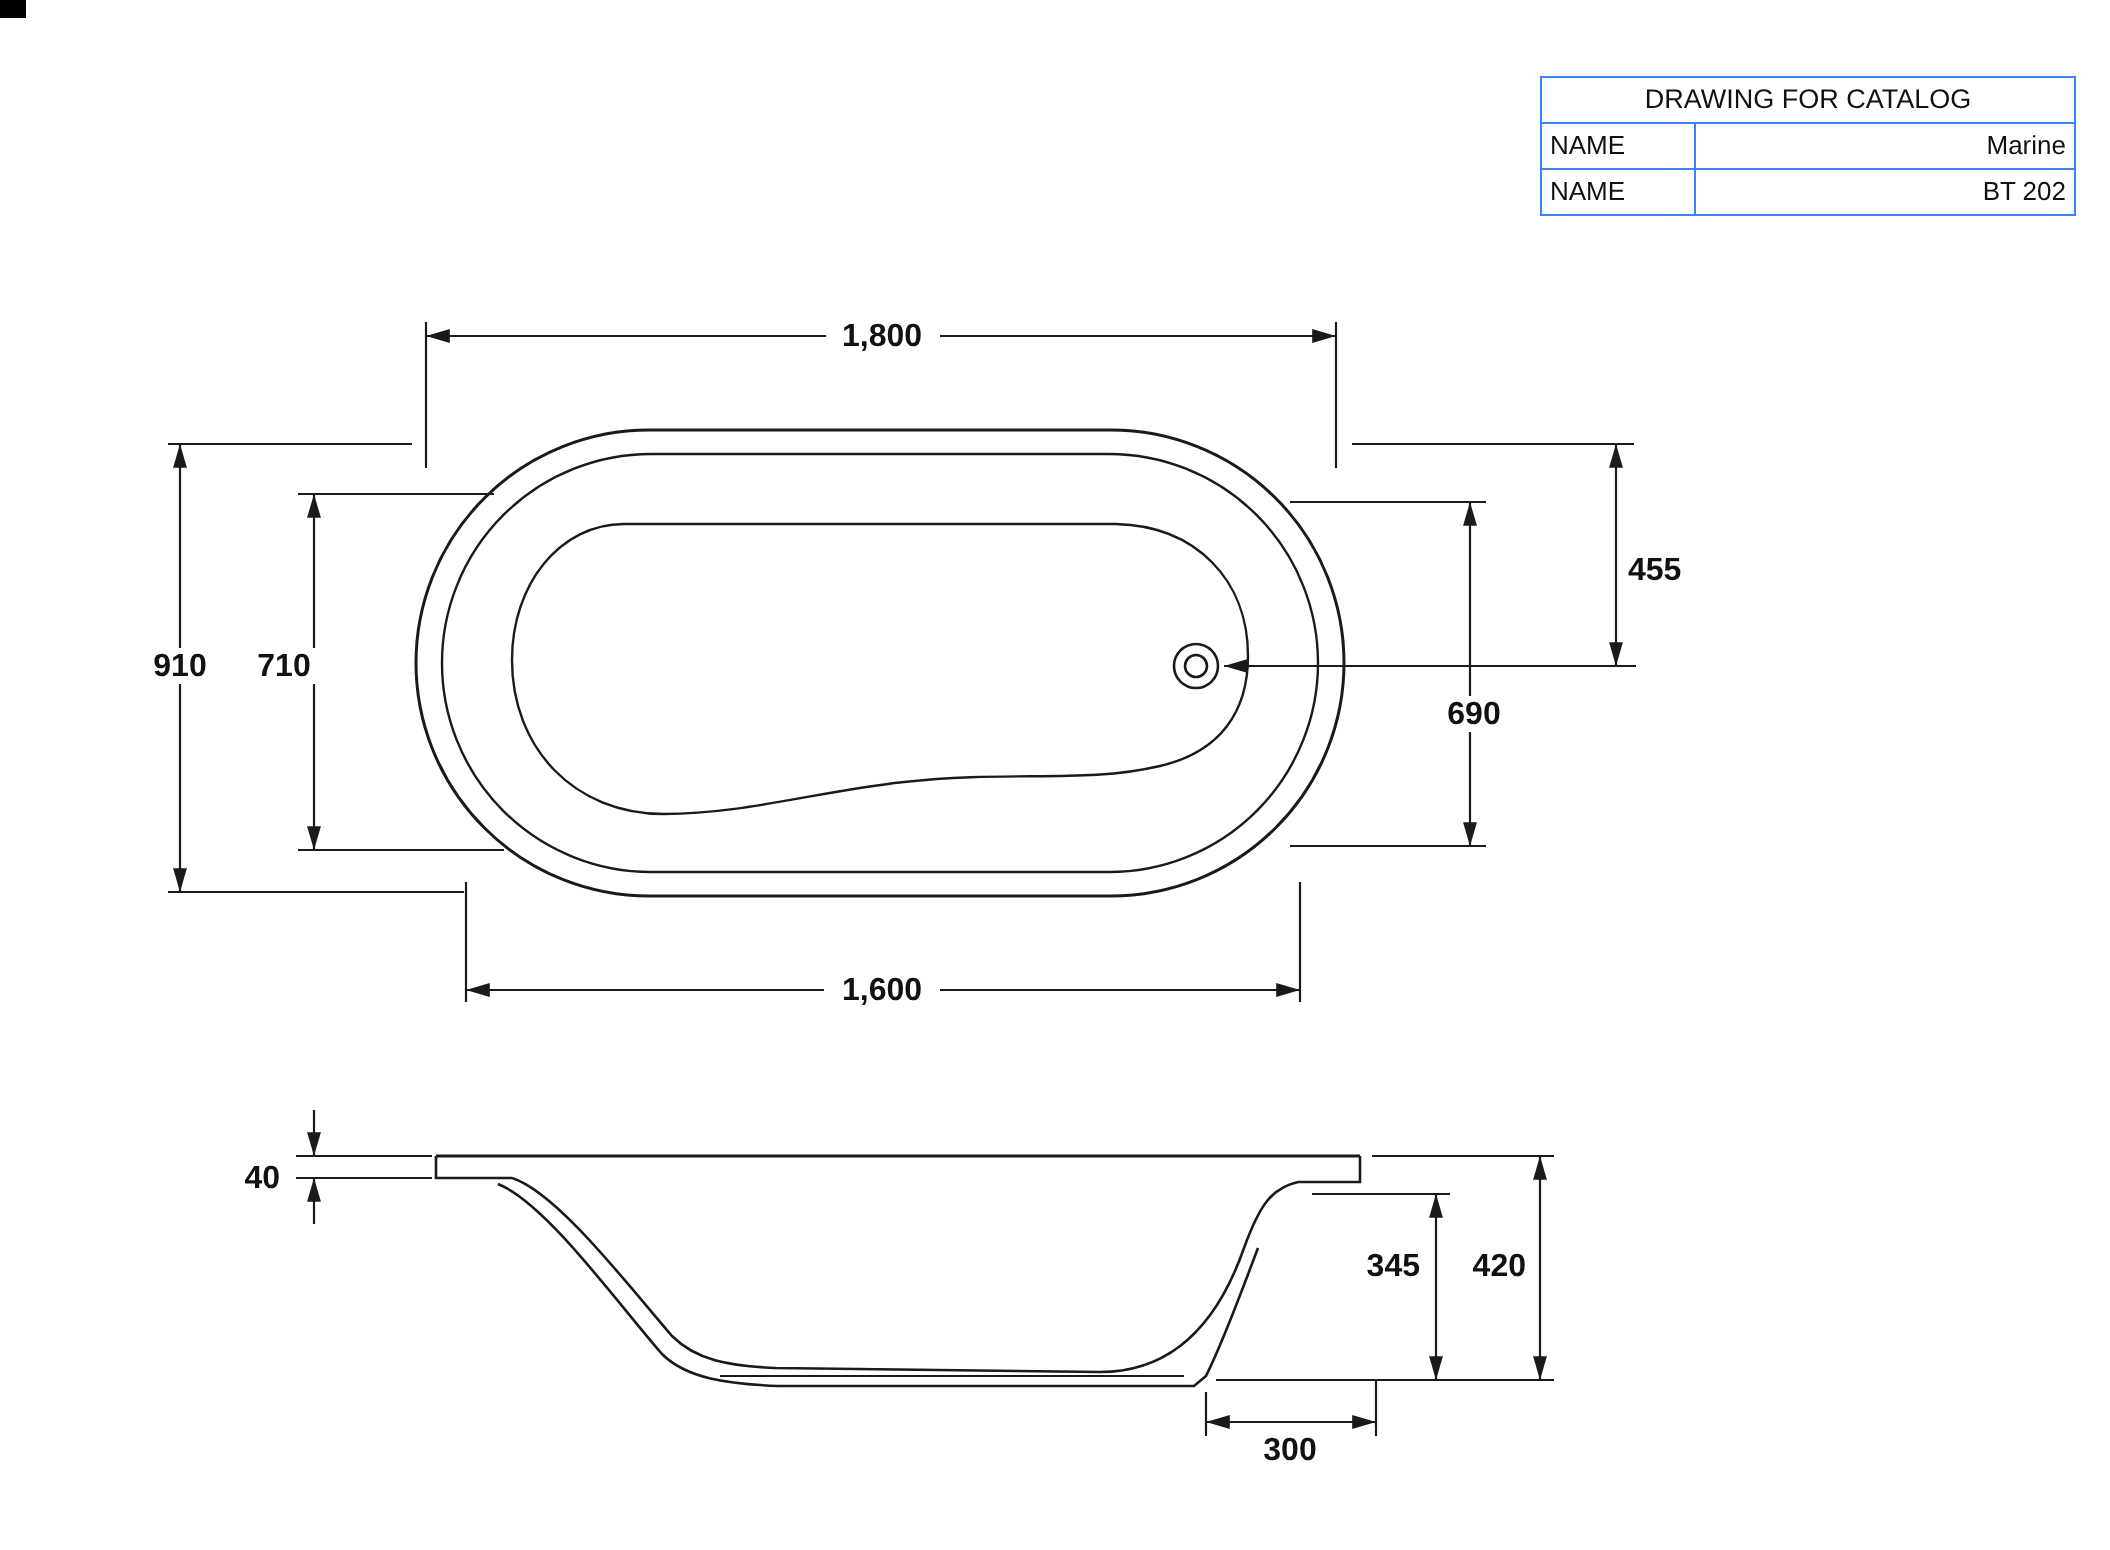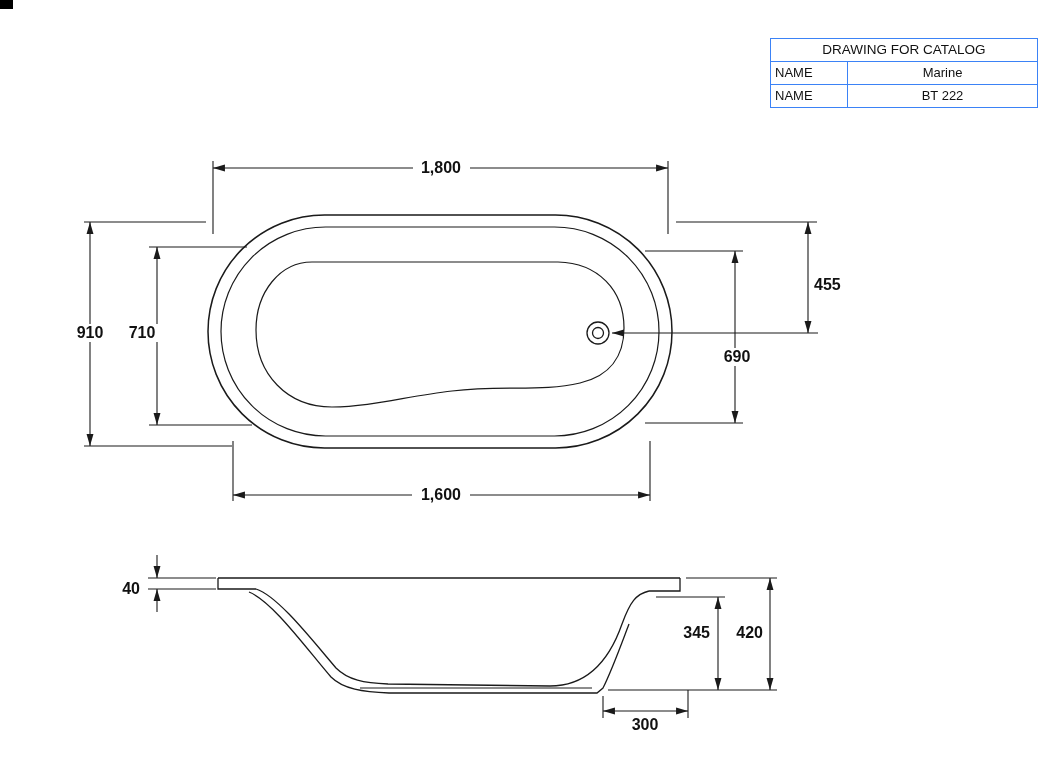--- a/index.html
+++ b/index.html
@@ -13,21 +13,21 @@
     position:absolute; left:770px; top:38px; width:268px;
     border-collapse:collapse; color:#111; font-size:13px;
     background:#fff;
   }
   .title-block th, .title-block td {
     border:1px solid #3b82f6; padding:1px 4px; height:20px;
     font-weight:normal; line-height:1.25;
   }
   .title-block th { text-align:center; font-size:13.5px; }
   .title-block td.lbl { width:68px; text-align:left; }
-  .title-block td.val { text-align:center; }
+  .title-block td.val { text-align:right; }
   svg text {
     font-family:"Liberation Sans", sans-serif;
     font-weight:700; font-size:16px; fill:#111;
   }
 </style>
 </head>
 <body>
 
 <div class="page">
 
@@ -37,21 +37,21 @@
         <th colspan="2">DRAWING FOR CATALOG</th>
       </tr>
     </thead>
     <tbody>
       <tr>
         <td class="lbl">NAME</td>
         <td class="val">Marine</td>
       </tr>
       <tr>
         <td class="lbl">NAME</td>
-        <td class="val">BT 222</td>
+        <td class="val">BT 202</td>
       </tr>
     </tbody>
   </table>
 
   <svg class="sheet" width="1055" height="775" viewBox="0 0 1055 775">
     <defs>
       <marker id="arr" markerUnits="userSpaceOnUse" markerWidth="13" markerHeight="9" viewBox="0 0 12 8" refX="11.5" refY="4" orient="auto-start-reverse">
         <path d="M0.5,0.8 L11.5,4 L0.5,7.2 Z" fill="#1a1a1a"></path>
       </marker>
     </defs>

